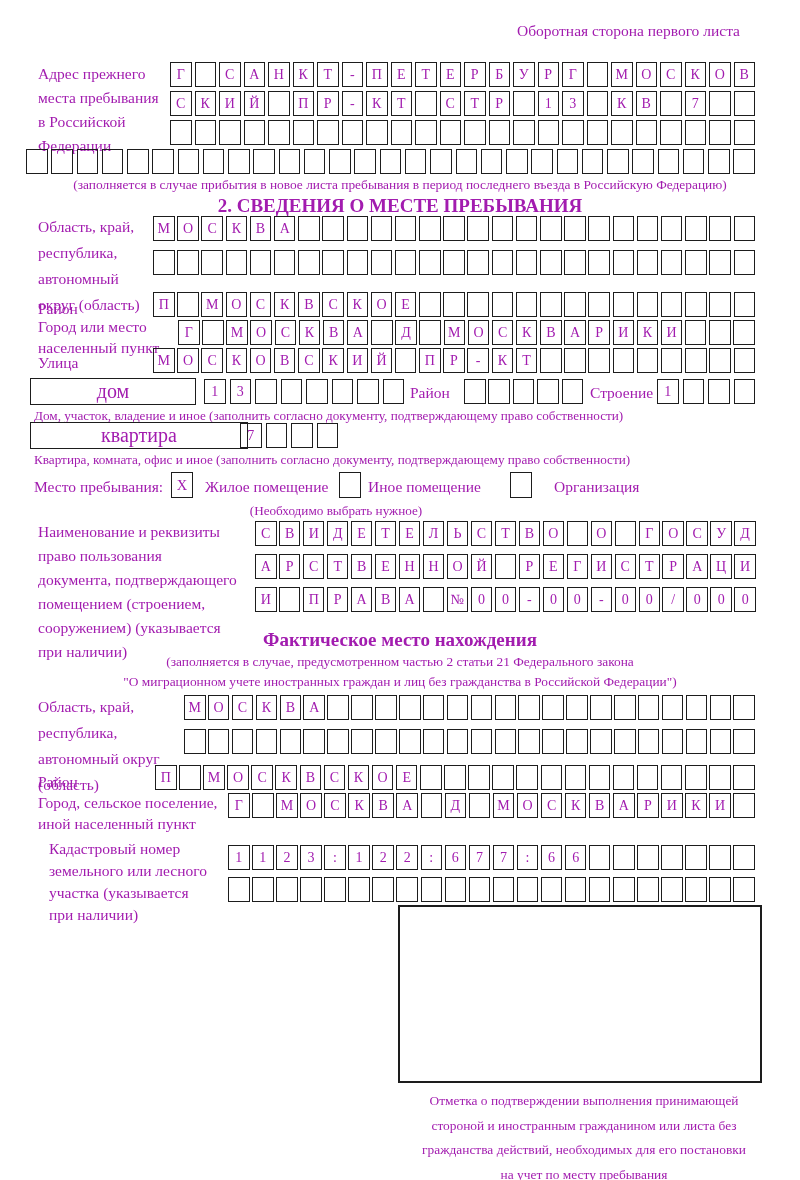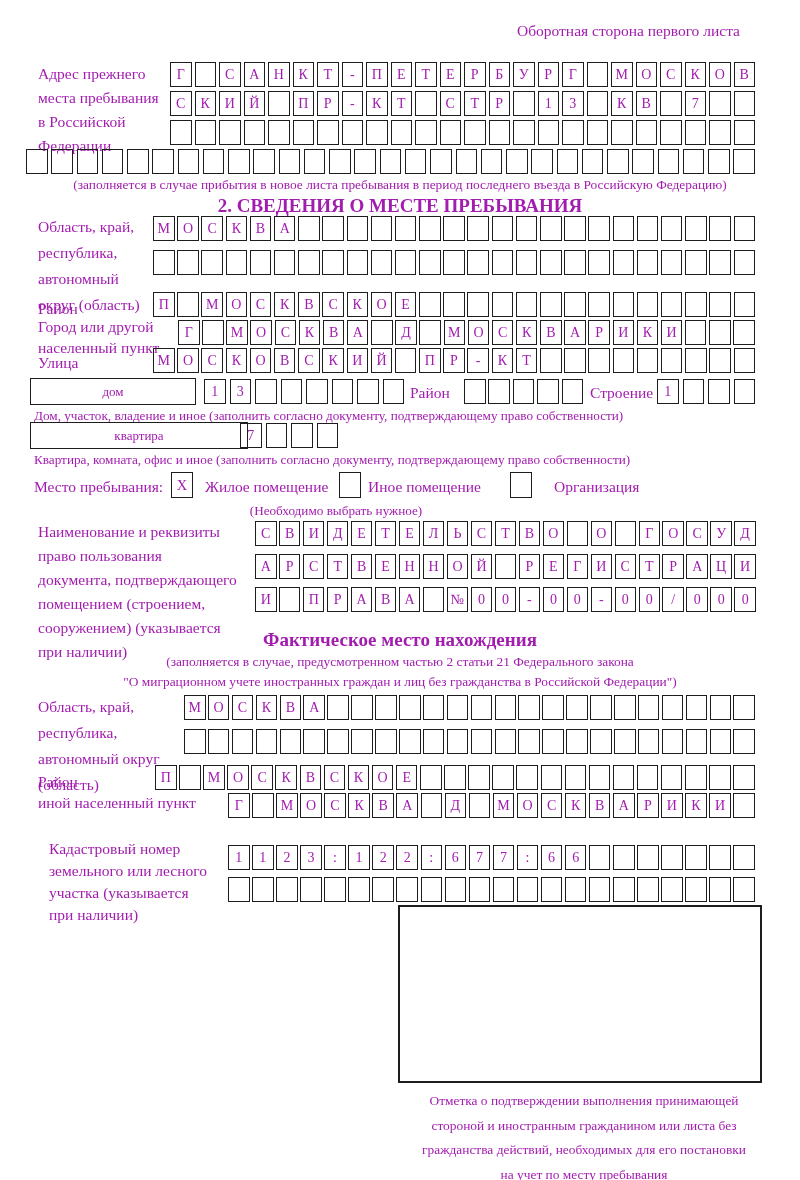--- a/index.html
+++ b/index.html
@@ -6,21 +6,21 @@
   .page{position:relative;width:800px;height:1180px;background:#fff;overflow:hidden;
         font-family:"Liberation Serif","DejaVu Serif",serif;color:#a21caf;}
   .hdr{position:absolute;top:22px;right:60px;font-size:15.5px;}
   .lbl{position:absolute;font-size:15.5px;line-height:25px;}
   .lines div{white-space:nowrap;}
   .lh21 div{line-height:21px;} .lh24 div{line-height:24px;} .lh26 div{line-height:26px;} .lh22 div{line-height:22px;margin-left:11px;}
   .cellrow{position:absolute;display:flex;justify-content:space-between;}
   .cell{width:21.5px;height:25px;border:1.5px solid #1d1d1d;box-sizing:border-box;
         display:flex;align-items:center;justify-content:center;font-size:14px;line-height:1;}
   .widebox{position:absolute;border:1.5px solid #1d1d1d;box-sizing:border-box;height:27px;
-        display:flex;align-items:center;justify-content:center;font-size:13px;}
+        display:flex;align-items:center;justify-content:center;font-size:20px;}
   .chk{position:absolute;width:22px;height:26px;border:1.5px solid #1d1d1d;box-sizing:border-box;
         display:flex;align-items:center;justify-content:center;font-size:14.5px;}
   .note{position:absolute;font-size:13.2px;}
   .cnote{position:absolute;left:0;width:800px;text-align:center;font-size:13.4px;}
   .h2{position:absolute;left:0;width:800px;text-align:center;font-weight:bold;font-size:19px;}
   .stamp{position:absolute;left:398px;top:905px;width:364px;height:178px;border:2px solid #1d1d1d;box-sizing:border-box;}
   .caption{position:absolute;left:385px;top:1089px;width:398px;text-align:center;font-size:13.4px;}
   .caption div{line-height:24.5px;}
   .cnl div{line-height:20px;}
 </style>
@@ -234,21 +234,21 @@
       <div class="cell"></div>
       <div class="cell"></div>
       <div class="cell"></div>
       <div class="cell"></div>
       <div class="cell"></div>
       <div class="cell"></div>
       <div class="cell"></div>
     </div>
 
   <div class="lbl lines lh21" style="left:38px;top:316px;width:145px">
-      <div>Город или другой</div>
+      <div>Город или место</div>
       <div>населенный пункт</div>
     </div>
   <div class="cellrow" style="top:320px;left:178px;width:577px">
       <div class="cell">Г</div>
       <div class="cell"></div>
       <div class="cell">М</div>
       <div class="cell">О</div>
       <div class="cell">С</div>
       <div class="cell">К</div>
       <div class="cell">В</div>
@@ -512,20 +512,21 @@
       <div class="cell"></div>
       <div class="cell"></div>
       <div class="cell"></div>
       <div class="cell"></div>
       <div class="cell"></div>
       <div class="cell"></div>
       <div class="cell"></div>
     </div>
 
   <div class="lbl lines lh21" style="left:38px;top:792px;width:195px">
+      <div>Город, сельское поселение,</div>
       <div>иной населенный пункт</div>
     </div>
   <div class="cellrow" style="top:793px;left:228px;width:527px">
       <div class="cell">Г</div>
       <div class="cell"></div>
       <div class="cell">М</div>
       <div class="cell">О</div>
       <div class="cell">С</div>
       <div class="cell">К</div>
       <div class="cell">В</div>

